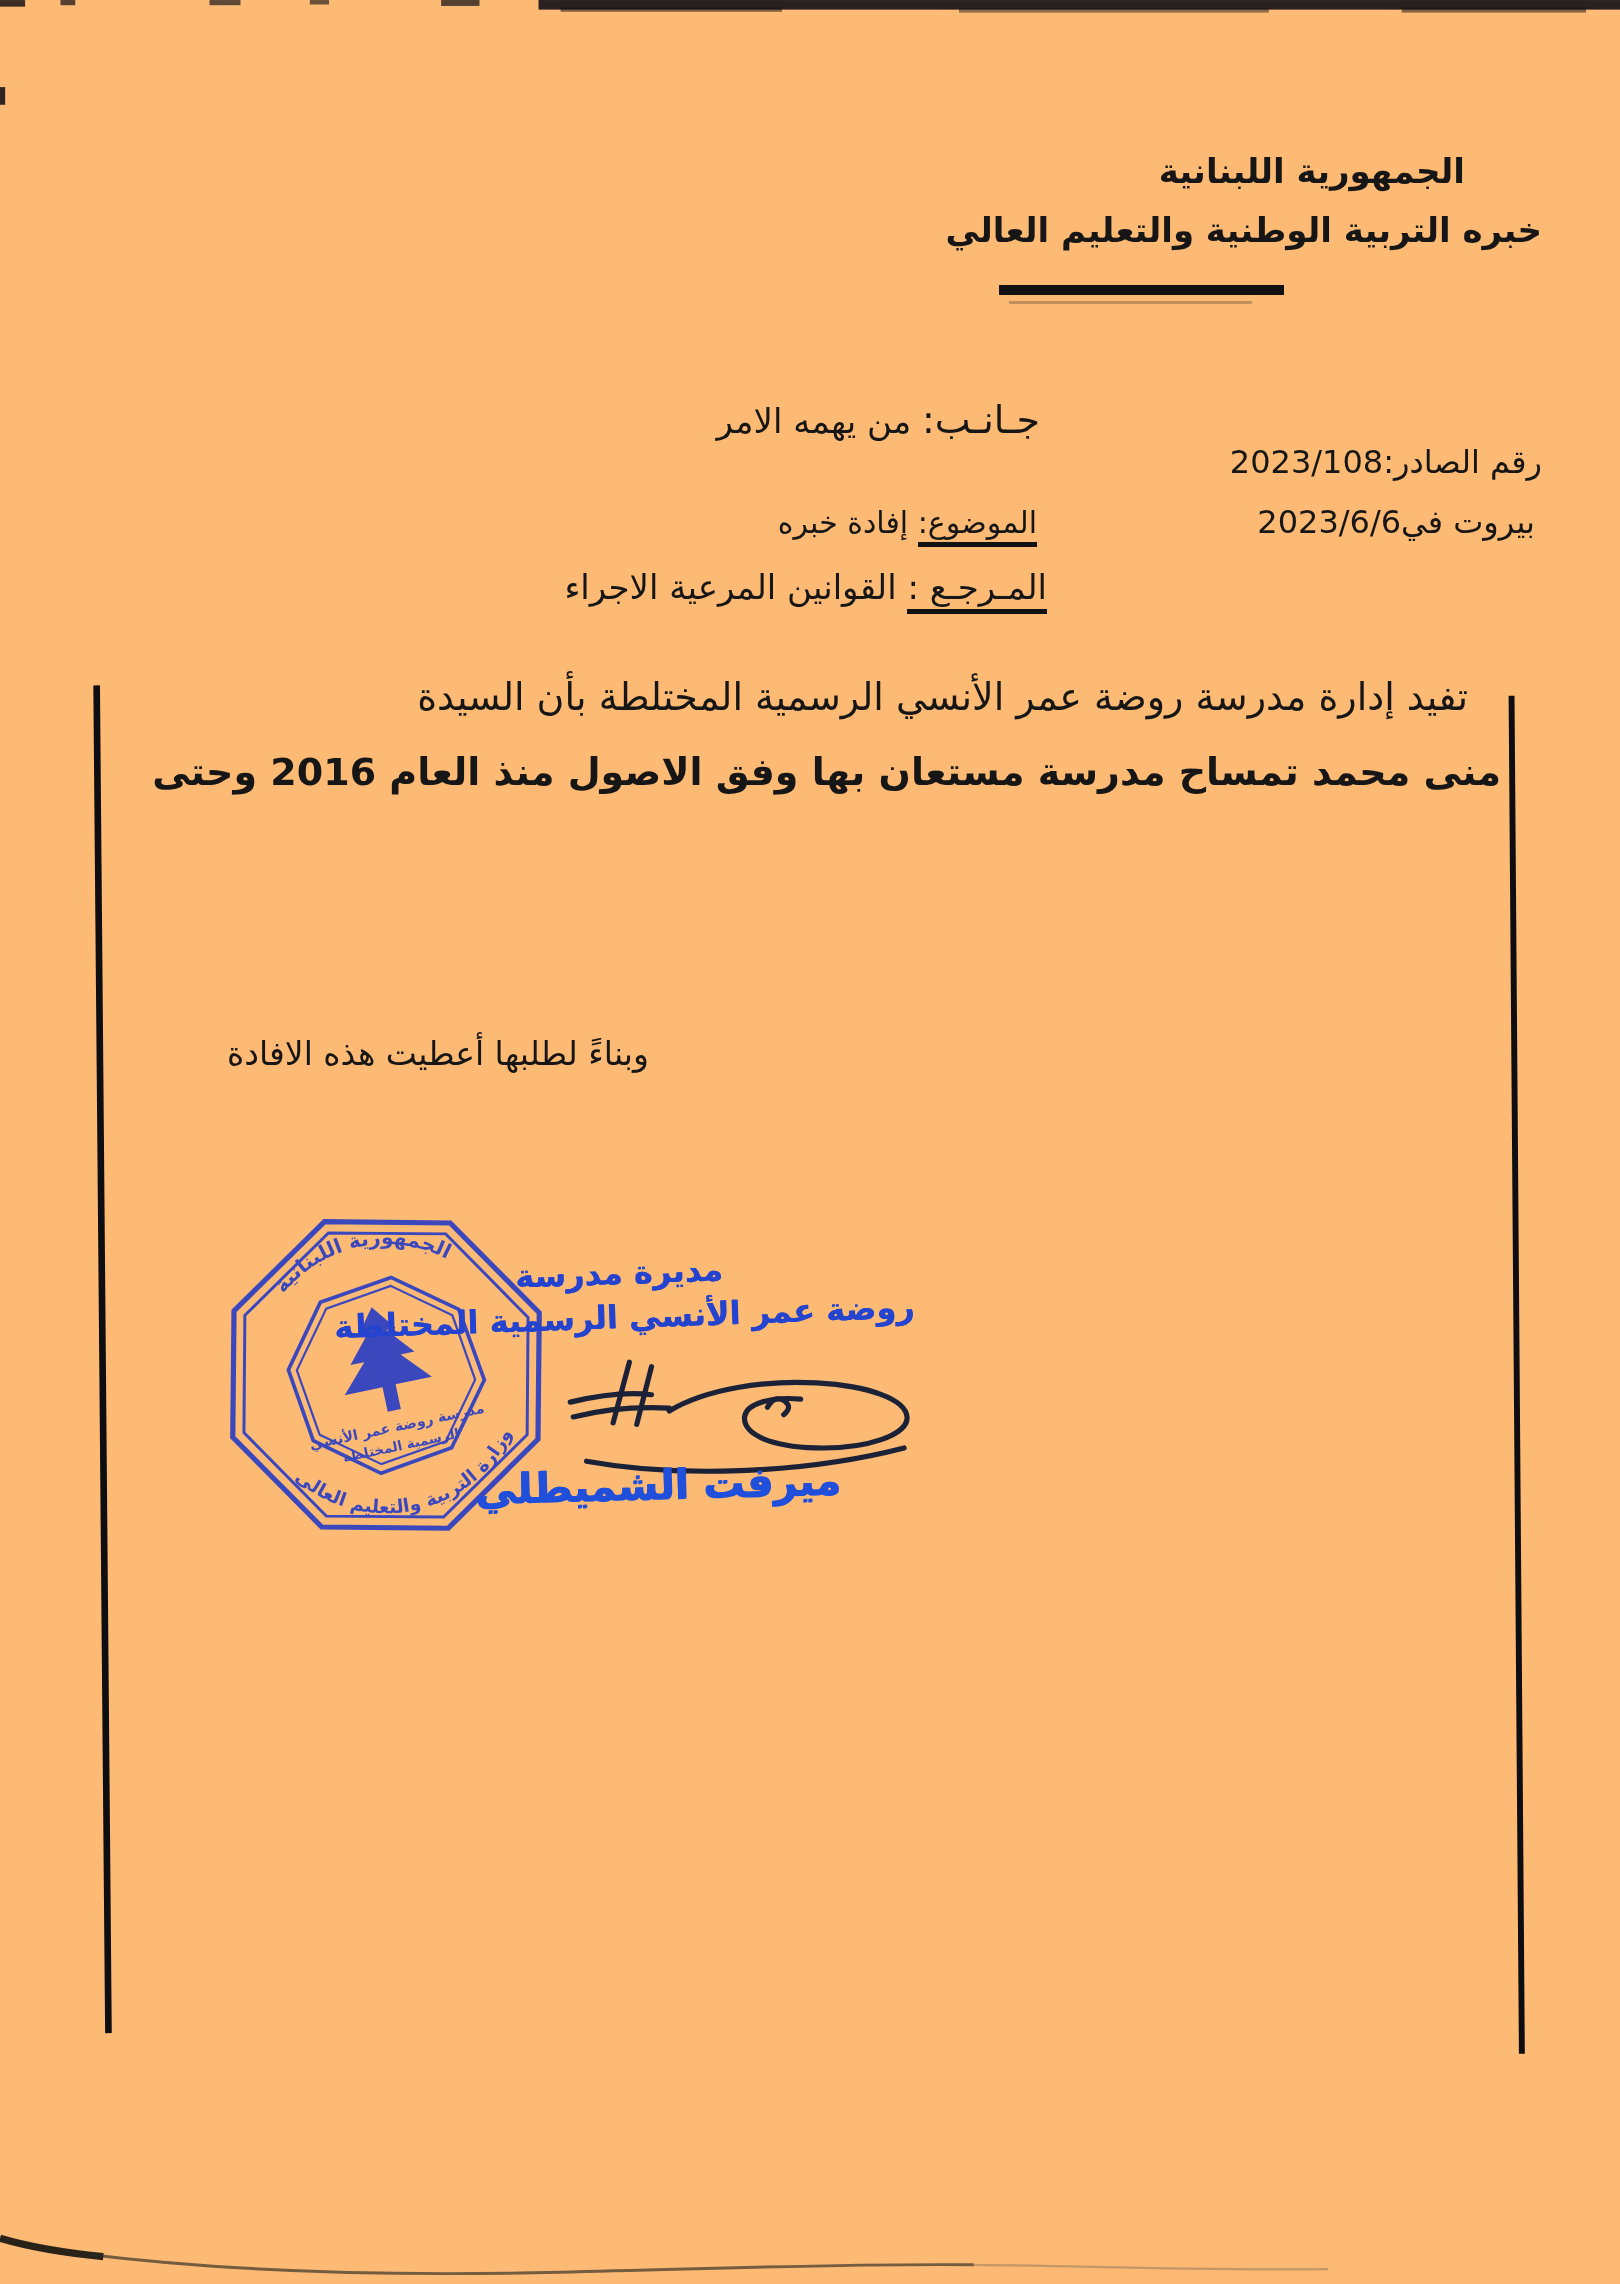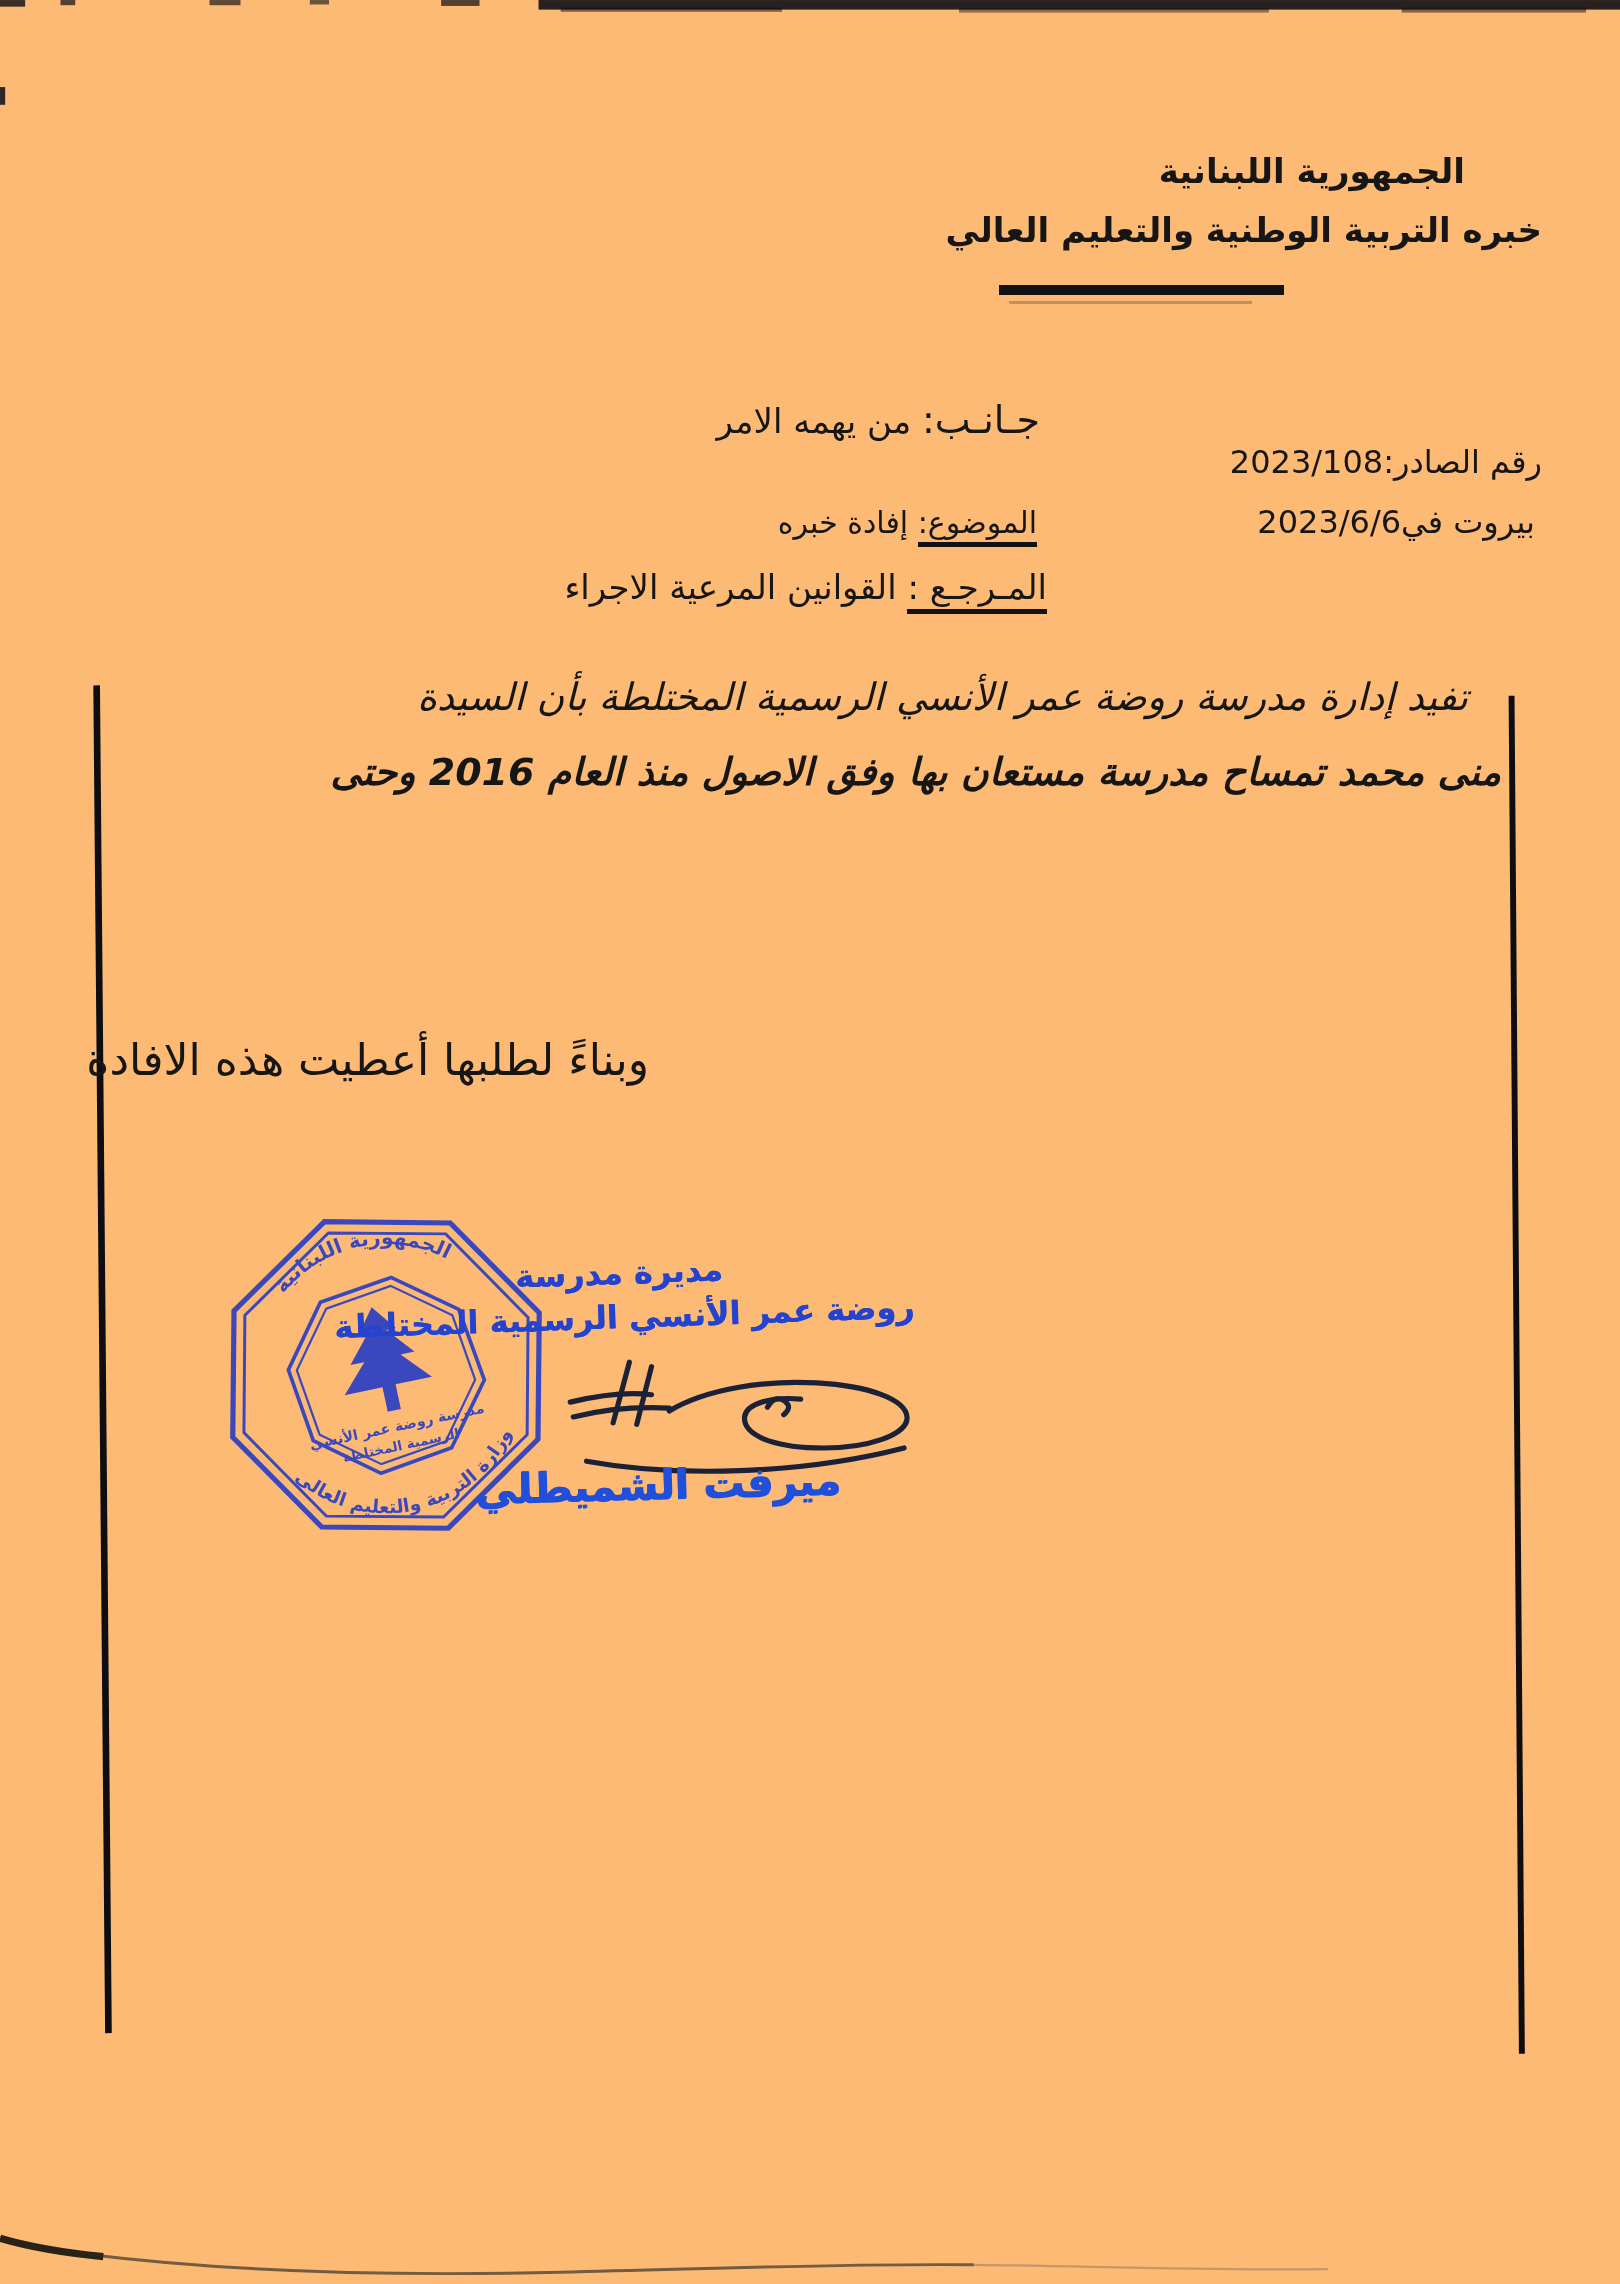--- a/index.html
+++ b/index.html
@@ -9,21 +9,21 @@
     background:#fdba74;
     overflow:hidden;
     font-family:"DejaVu Sans",sans-serif;
     color:#161616;
     direction:rtl;
   }
   .abs{position:absolute;white-space:nowrap;}
   .hdr{font-weight:bold;font-size:34px;letter-spacing:0;}
   .lbl{font-weight:normal;}
   .u-thick{border-bottom:5.2px solid #121212;padding-bottom:2.2px;}
-  .body-line{font-size:38px;font-style:italic;}
+  .body-line{font-size:38px;}
   .bold{font-weight:bold;}
   .blue-stamp-text{color:#2443cf;font-weight:bold;text-shadow:0.4px 0 0 #2443cf;}
   .sig-name{color:#1f4fdb;font-size:41px;font-weight:bold;text-shadow:1.1px 0 0 #1f4fdb, 0 0.7px 0 #1f4fdb;letter-spacing:0.7px;}
   svg{display:block;}
   .noevents{pointer-events:none;}
 </style>
 </head>
 <body>
 
 <div class="page">
@@ -74,21 +74,21 @@
   </div>
 
   <div class="abs" style="top:567px;right:573px;font-size:34px;">
     <span class="lbl u-thick">المـرجـع :</span>
     <span>القوانين المرعية الاجراء</span>
   </div>
 
   <div class="abs body-line" style="top:675px;right:152px;">تفيد إدارة  مدرسة روضة عمر الأنسي الرسمية المختلطة بأن السيدة</div>
   <div class="abs body-line bold" style="top:750px;right:119px;">منى محمد تمساح مدرسة مستعان بها  وفق الاصول منذ العام 2016 وحتى</div>
 
-  <div class="abs" style="top:1034px;right:971px;font-size:44px;">وبناءً لطلبها أعطيت هذه الافادة</div>
+  <div class="abs" style="top:1034px;right:971px;font-size:33px;">وبناءً لطلبها أعطيت هذه الافادة</div>
 
   <svg class="abs noevents" style="left:215px;top:1200px;opacity:0.92;" width="342" height="350" viewBox="0 0 460 470">
     <g transform="rotate(-12 230 235)">
       <g stroke="#2b3fc4" fill="none">
         <polygon stroke-width="7" points="449,196 357,53 192,16 48,108 11,274 103,417 269,454 412,362"></polygon>
         <polygon stroke-width="4" points="433,199 348,66 194,32 61,117 27,271 112,404 266,438 399,353"></polygon>
         <polygon stroke-width="5" points="344,169 264,108 164,121 103,201 116,301 196,363 296,349 358,269"></polygon>
         <polygon stroke-width="3" points="334,175 261,119 170,131 114,204 126,295 199,351 290,339 346,266"></polygon>
       </g>
 

